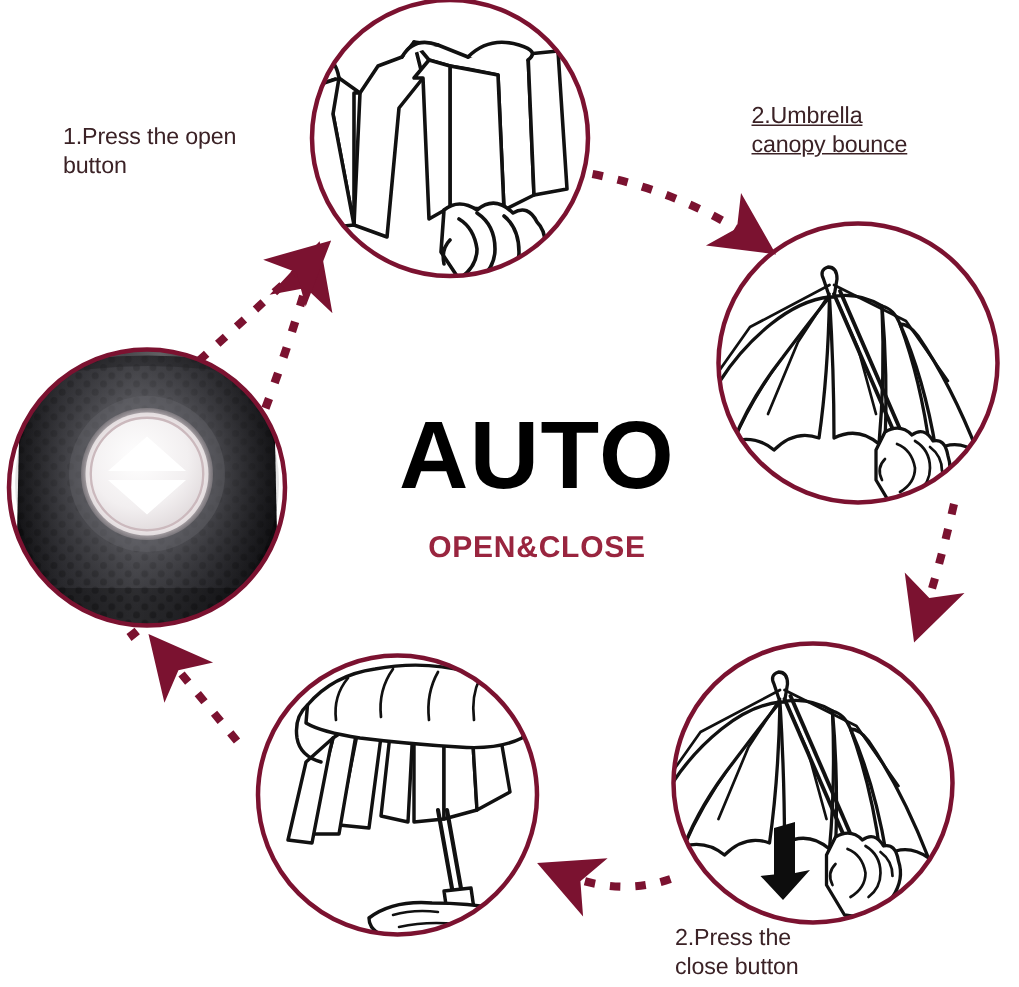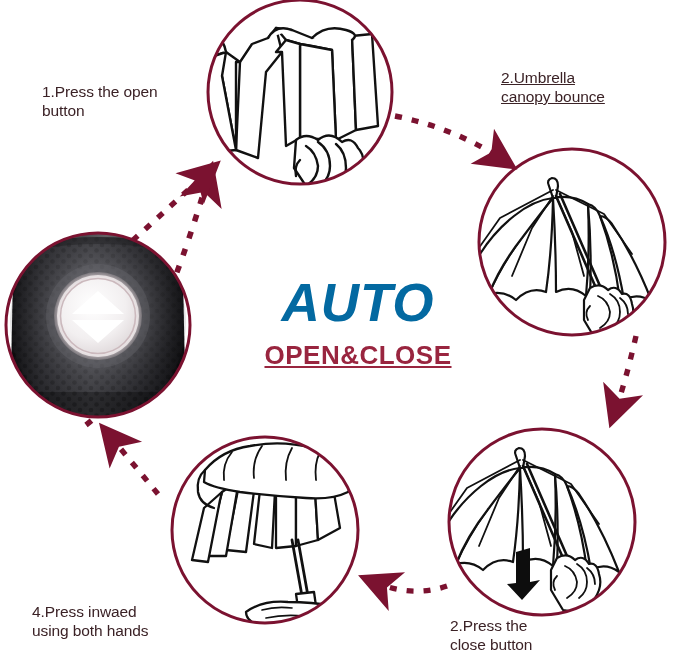--- a/index.html
+++ b/index.html
@@ -28,38 +28,36 @@
   #label-4{left:32px;top:602px;width:210px;}
 
   #center-title{
     position:absolute;
     left:238px;top:272px;width:240px;
     text-align:center;
     pointer-events:none;
   }
   #center-title .auto{
     display:block;
-    color:#0369a1;
+    color:#000000;
     font-family:"Liberation Sans", sans-serif;
     font-weight:bold;
-    font-size:53px;
+    font-size:64px;
     line-height:62px;
     letter-spacing:1px;
-    font-style:italic;
   }
   #center-title .sub{
     display:block;
     color:#99253f;
     font-family:"Liberation Sans", sans-serif;
     font-weight:bold;
-    font-size:26px;
+    font-size:20px;
     line-height:34px;
     letter-spacing:0.5px;
-    margin-top:4px;
-    text-decoration:underline;
+    margin-top:14px;
   }
 </style>
 </head>
 <body>
 
 <div id="stage">
 
   <svg width="679" height="658" viewBox="0 0 679 658">
     <defs>
       <clipPath id="clip1">
@@ -293,21 +291,19 @@
     </g>
     <circle cx="98" cy="325" r="92" fill="none" stroke="#7b1230" stroke-width="3"></circle>
   </svg>
 
   <div class="label" id="label-1">1.Press the open
 button</div>
   <div class="label" id="label-2">2.Umbrella
 canopy bounce</div>
   <div class="label" id="label-3">2.Press the
 close button</div>
-  <div class="label" id="label-4">4.Press inwaed
-using both hands</div>
 
   <div id="center-title">
     <span class="auto">AUTO</span>
     <span class="sub">OPEN&amp;CLOSE</span>
   </div>
 
 </div>
 
 </body></html>

